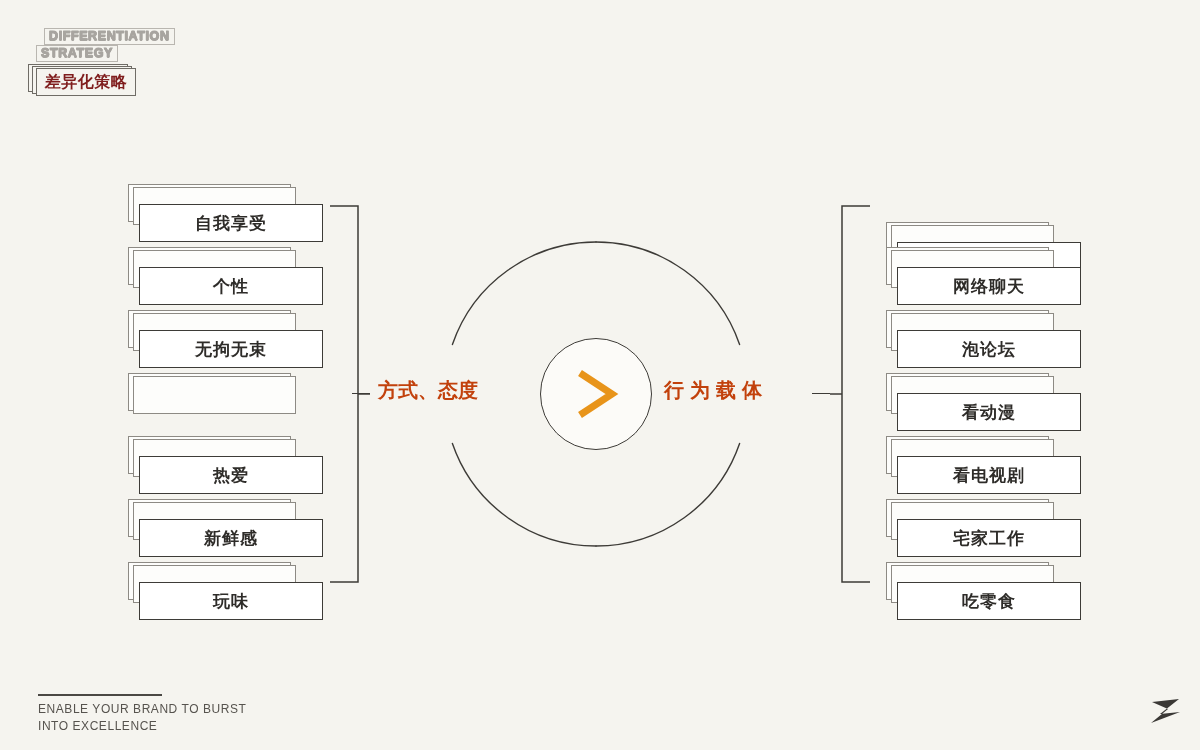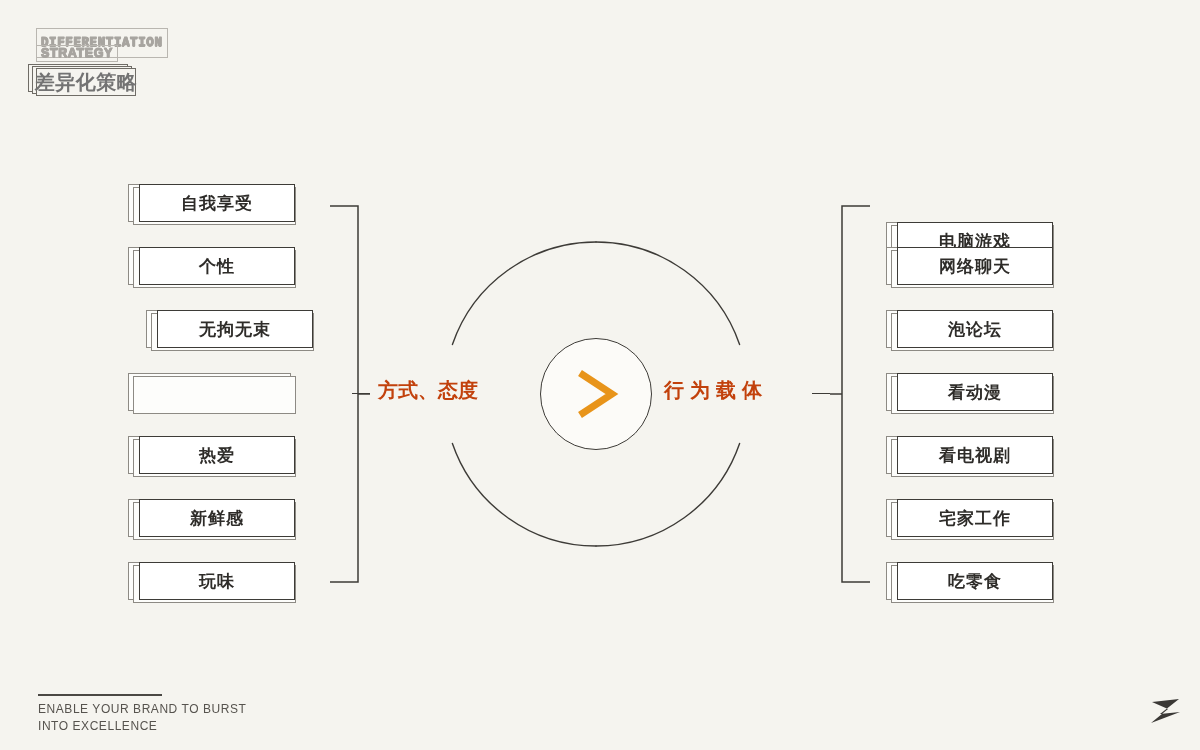--- a/index.html
+++ b/index.html
@@ -27,23 +27,22 @@
   }
   .logo-outline-row {
     position: absolute;
     border: 1px solid #b9b6b0;
     background: transparent;
     display: flex;
     align-items: center;
     padding: 0 4px;
   }
   #logo-line1 {
-    left: 8px; top: 0px;
-    height: 30px;
-    font-family: Liberation Mono, monospace;
+    left: 16px; top: 0px;
+    height: 17px;
   }
   #logo-line2 {
     left: 8px; top: 17px;
     height: 17px;
   }
   .logo-outline-text {
     font-size: 12.5px;
     font-weight: bold;
     letter-spacing: 0.6px;
     line-height: 1;
@@ -69,45 +68,45 @@
     height: 28px;
   }
   #logo-cn-stack .lyr.l1 { left: 0px;  top: 0px; }
   #logo-cn-stack .lyr.l2 { left: 4px;  top: 2px; }
   #logo-cn-stack .lyr.l3 {
     left: 8px; top: 4px;
     background: #f5f4ef;
     display: flex; align-items: center; justify-content: center;
   }
   #logo-cn-text {
-    font-size: 20px;
+    font-size: 16px;
     font-weight: bold;
     letter-spacing: 0.5px;
-    color: #737373;
+    color: #7f1d1d;
     white-space: nowrap;
   }
 
   
   .card-stack {
     position: absolute;
     width: 175px;
     height: 44px;
   }
   .card-stack .card-layer {
     position: absolute;
     width: 163px;
     height: 38px;
     border: 1px solid #8d8a84;
     background: #fdfdfb;
   }
   .card-stack .card-layer.s1 { left: 0px; top: 0px; }
   .card-stack .card-layer.s2 { left: 5px; top: 3px; }
   .card-stack .card-layer.s3 {
-    left: 11px; top: 0;
-    width: 156px;
+    left: 11px; top: 20px;
+    width: 184px;
     height: 38px;
     border: 1px solid #3d3b37;
     background: #ffffff;
     display: flex;
     align-items: center;
     justify-content: center;
   }
   .card-label {
     font-size: 17px;
     font-weight: bold;
@@ -234,21 +233,21 @@
     <span class="card-label">自我享受</span>
   </div>
 </div>
 <div class="card-stack" style="left:128px; top:247px;border-radius:18px;">
   <div class="card-layer s1"></div>
   <div class="card-layer s2"></div>
   <div class="card-layer s3">
     <span class="card-label">个性</span>
   </div>
 </div>
-<div class="card-stack" style="left:128px; top:310px;margin-left:18px;">
+<div class="card-stack" style="left:128px; top:310px;">
   <div class="card-layer s1"></div>
   <div class="card-layer s2"></div>
   <div class="card-layer s3">
     <span class="card-label">无拘无束</span>
   </div>
 </div>
 <div class="card-stack" style="left:128px; top:373px;">
   <div class="card-layer s1"></div>
   <div class="card-layer s2"></div>
 </div>

